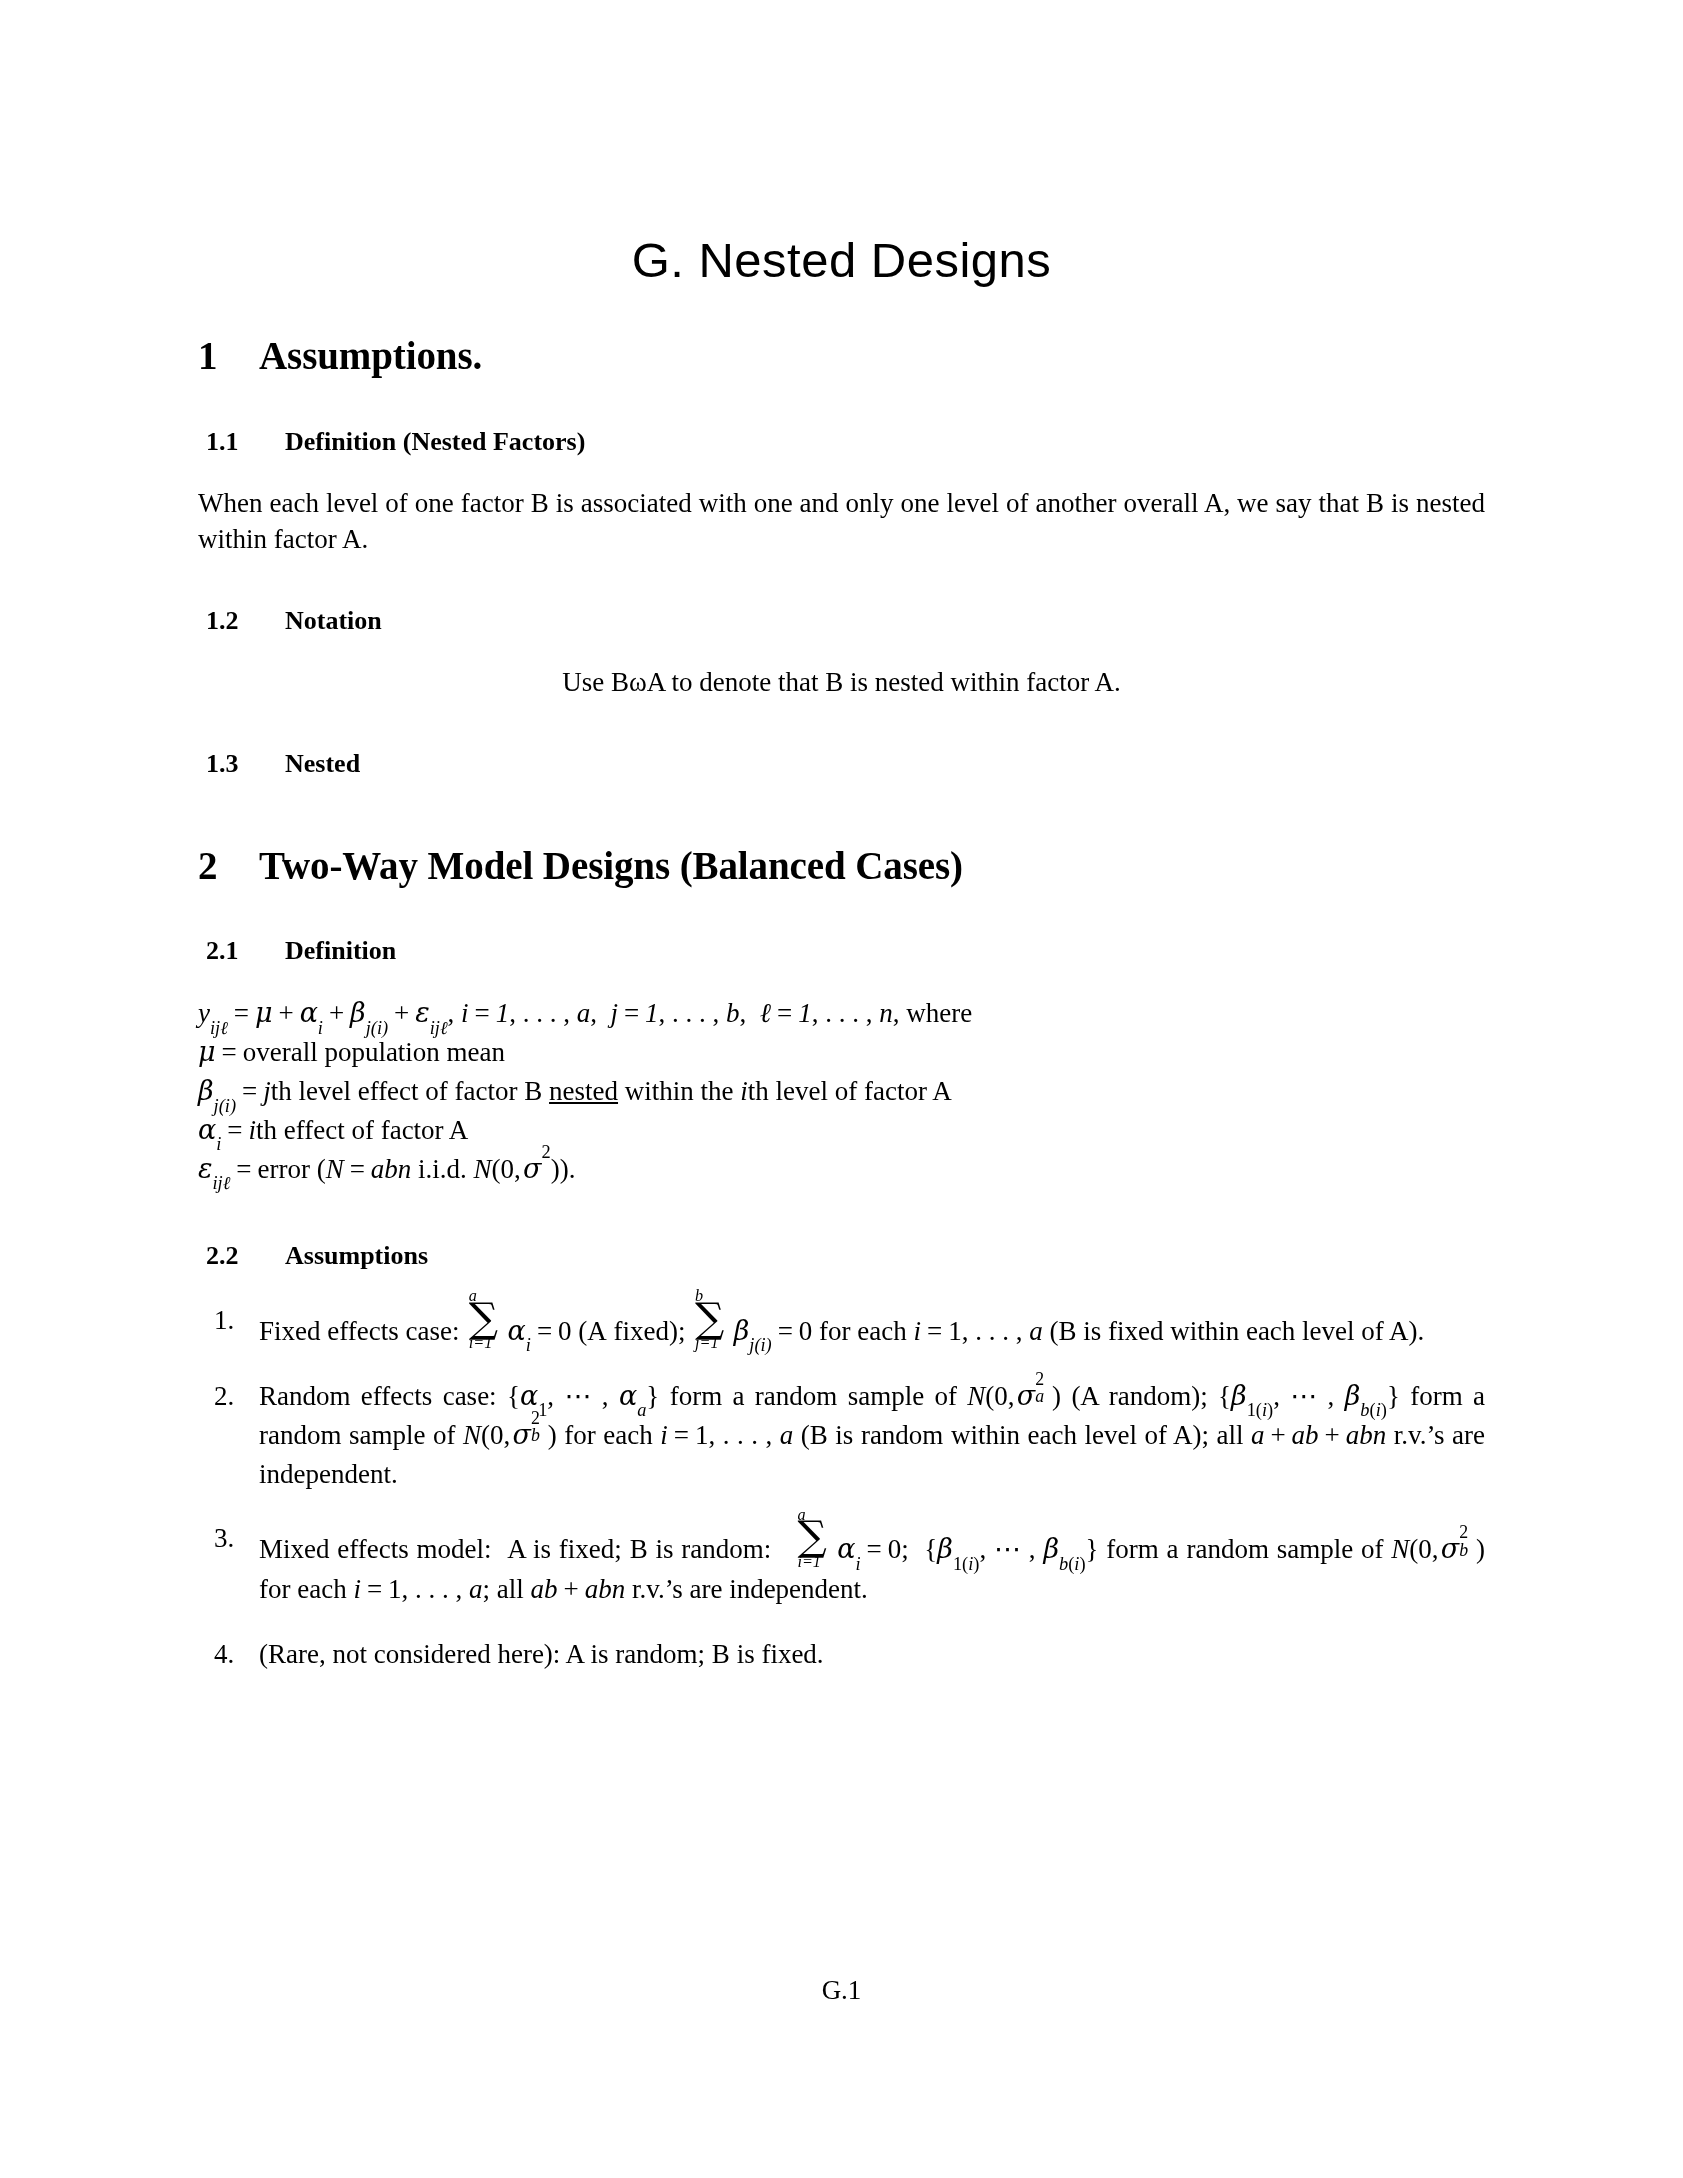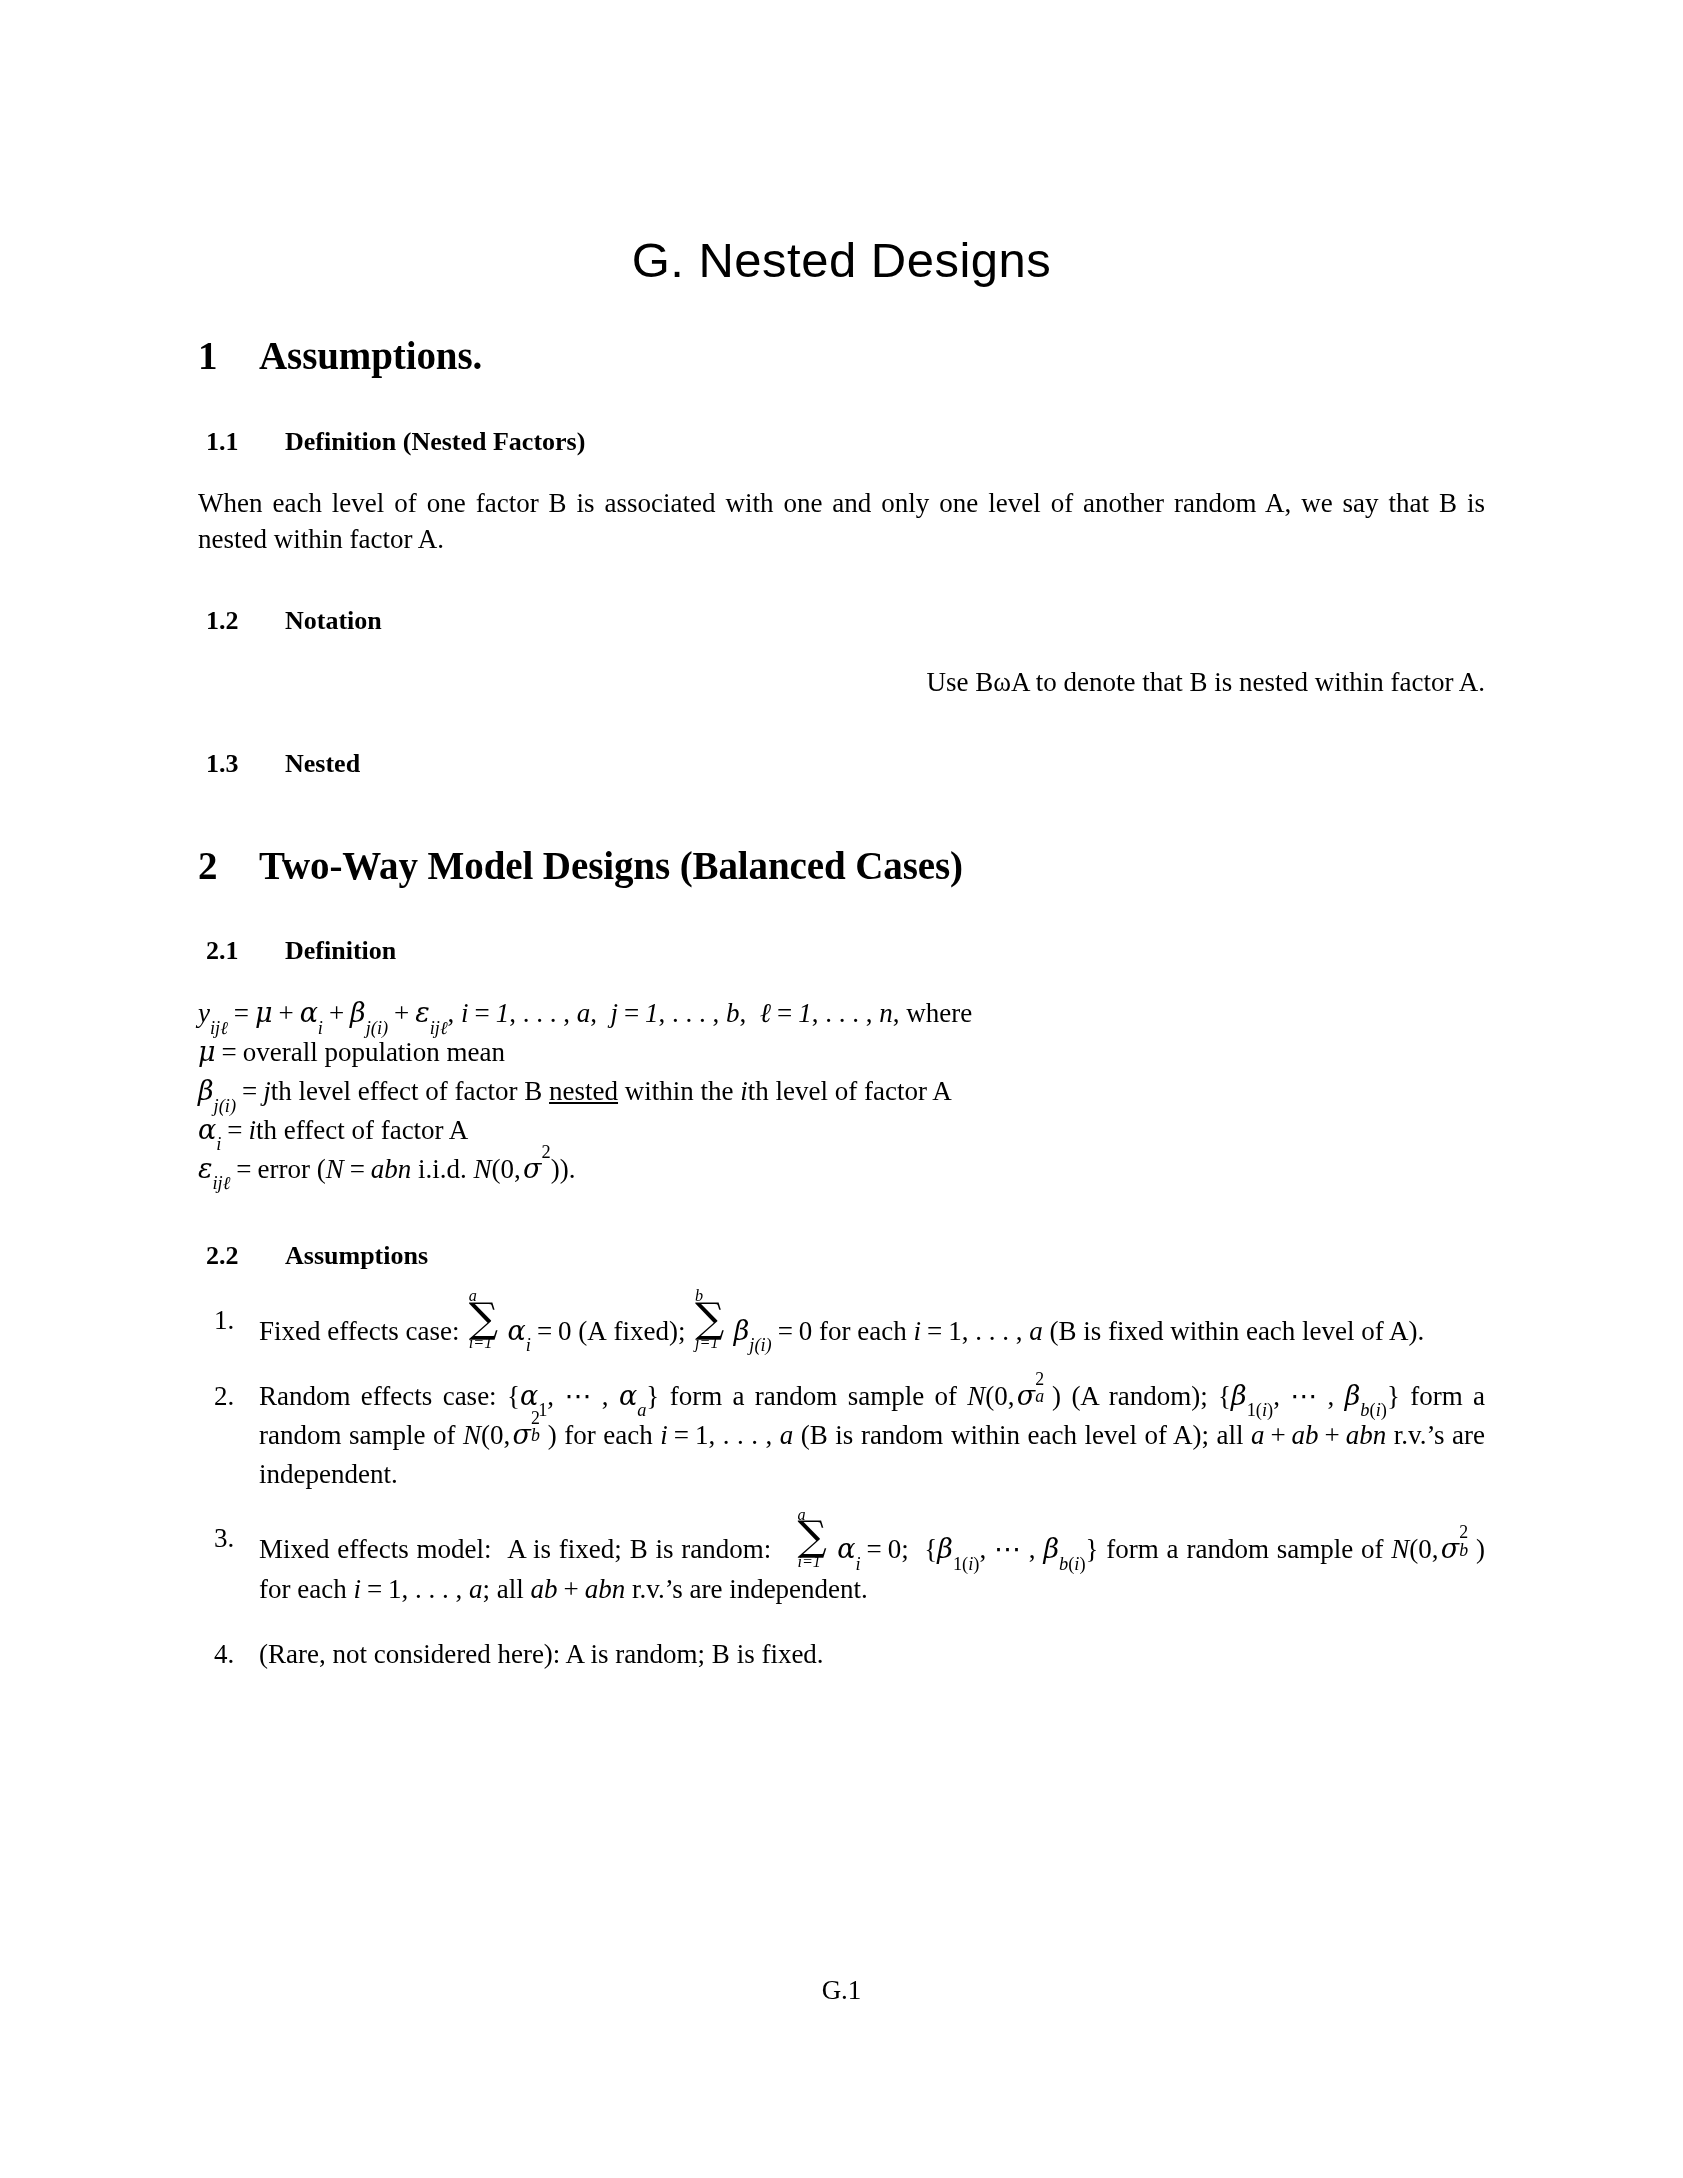--- a/index.html
+++ b/index.html
@@ -65,21 +65,21 @@
     display: inline-block;
     min-width: 79px;
   }
 
   
   .para {
     font-size: 27px;
     line-height: 1.36;
     margin: 0;
     padding-top: 20px;
-    text-align: right;
+    text-align: center;
   }
   .para.just { text-align: justify; text-align-last: left; }
 
   .mathblock {
     font-size: 27px;
     line-height: 1.44;
     padding-top: 20px;
   }
   .mathblock .ml { display: block; white-space: nowrap; }
 
@@ -186,21 +186,21 @@
 
     <h1 class="doc-title">G. Nested Designs</h1>
 
     <div class="h1">
       <span class="num">1</span><span>Assumptions.</span>
     </div>
 
     <div class="h2">
       <span class="num">1.1</span><span>Definition (Nested Factors)</span>
     </div>
-    <p class="para just">When each level of one factor B is associated with one and only one level of another random A, we say that B is nested within factor A.</p>
+    <p class="para just">When each level of one factor B is associated with one and only one level of another overall A, we say that B is nested within factor A.</p>
 
     <div class="h2">
       <span class="num">1.2</span><span>Notation</span>
     </div>
     <p class="para">Use BωA to denote that B is nested within factor A.</p>
 
     <div class="h2">
       <span class="num">1.3</span><span>Nested</span>
     </div>
 

